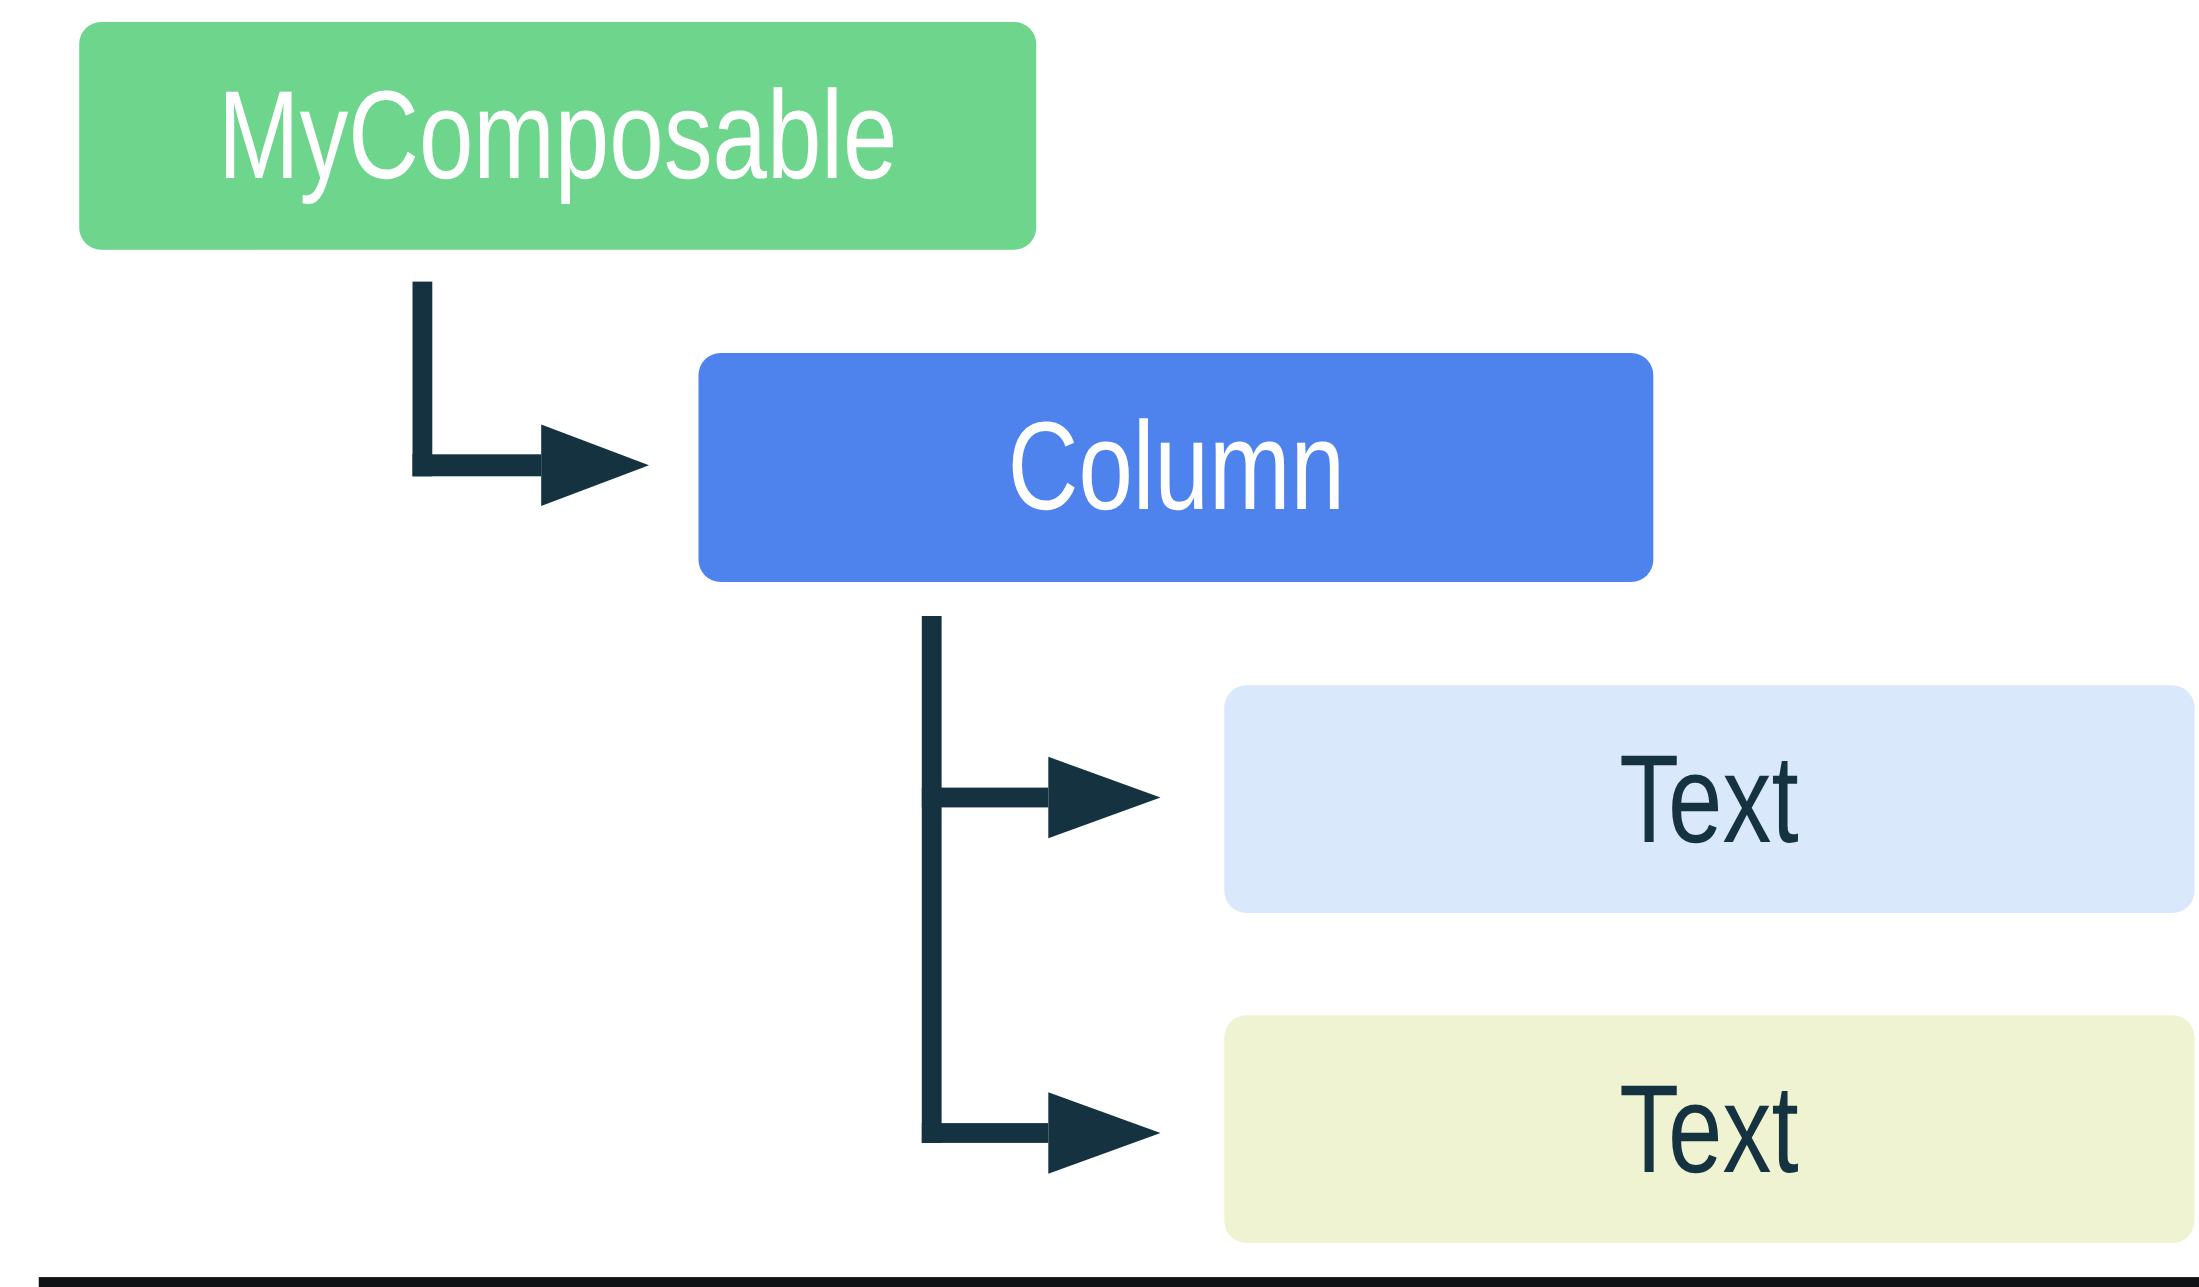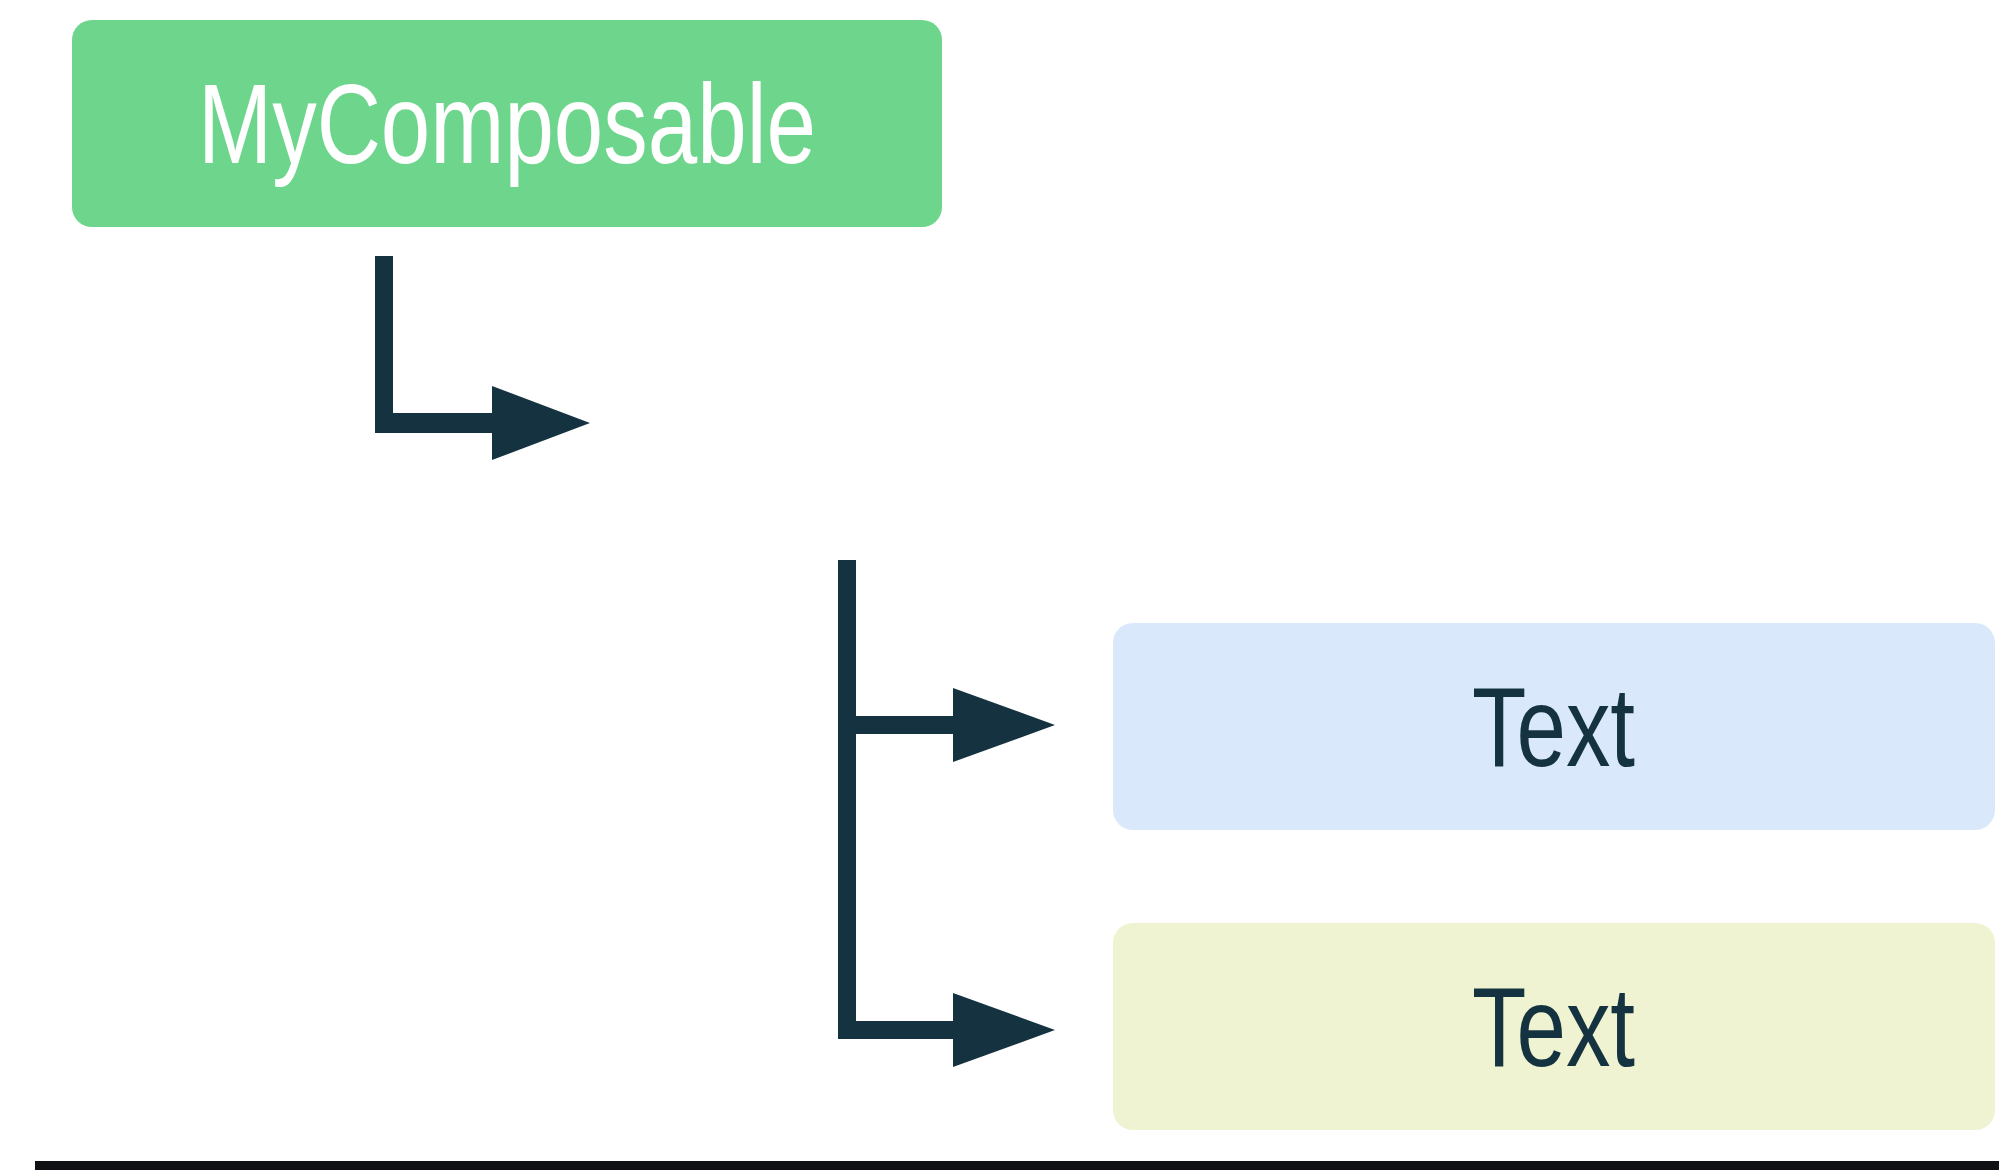--- a/index.html
+++ b/index.html
@@ -64,20 +64,23 @@
 </style>
 </head>
 <body>
 
 <div id="canvas" style="--connector: #14323F; --canvas-bg: #FFFFFF; --bottom-border: #101114;">
 
   <div class="node" id="node-mycomposable" style="background: rgb(109, 213, 140); color: rgb(255, 255, 255);">
     <span class="node-label">MyComposable</span>
   </div>
 
+  <div class="node" id="node-column" style="background: rgb(78, 130, 236); color: rgb(255, 255, 255);">
+    <span class="node-label">Column</span>
+  </div>
 
   <div class="node" id="node-text-1" style="background: rgb(217, 233, 251); color: rgb(20, 50, 63);">
     <span class="node-label">Text</span>
   </div>
 
   <div class="node" id="node-text-2" style="background: rgb(239, 243, 209); color: rgb(20, 50, 63);">
     <span class="node-label">Text</span>
   </div>
 
   <div class="seg" id="edge1-v"></div>

